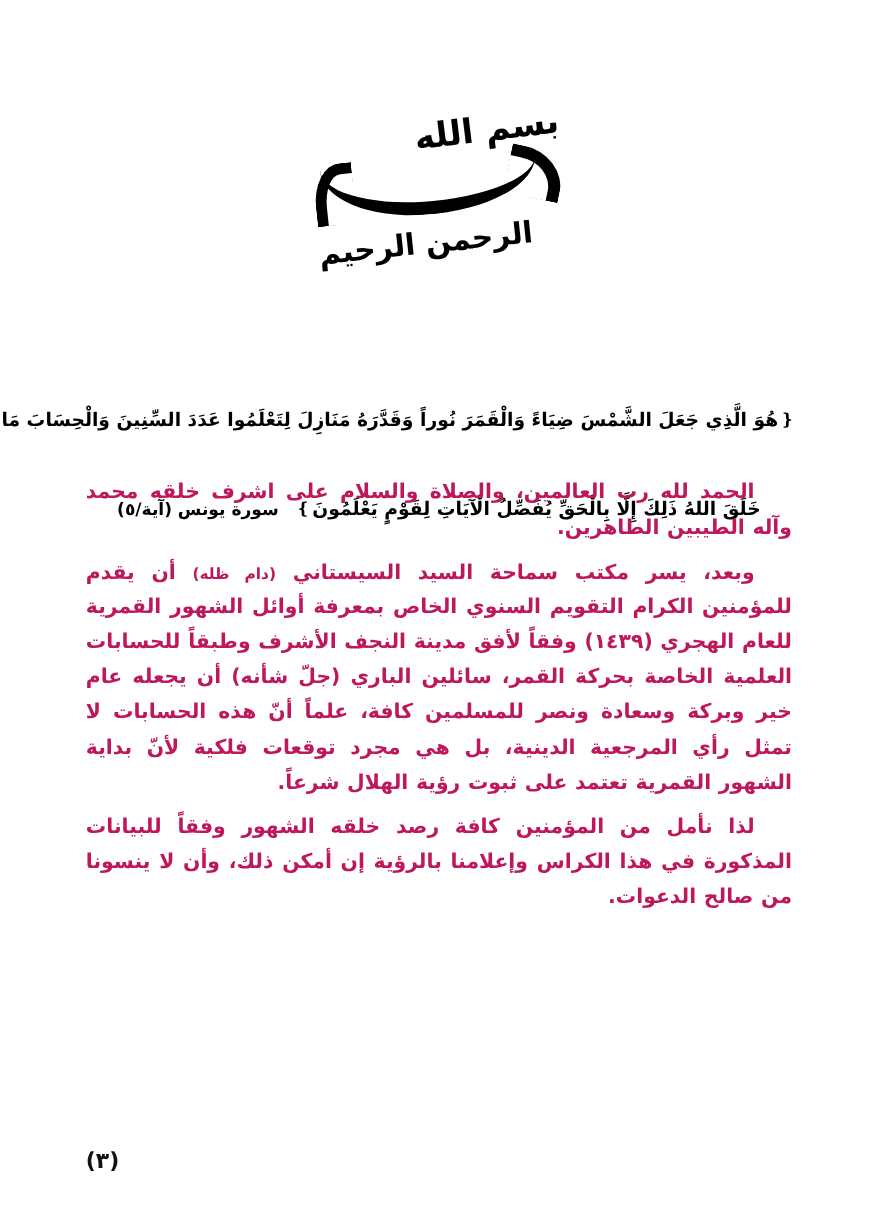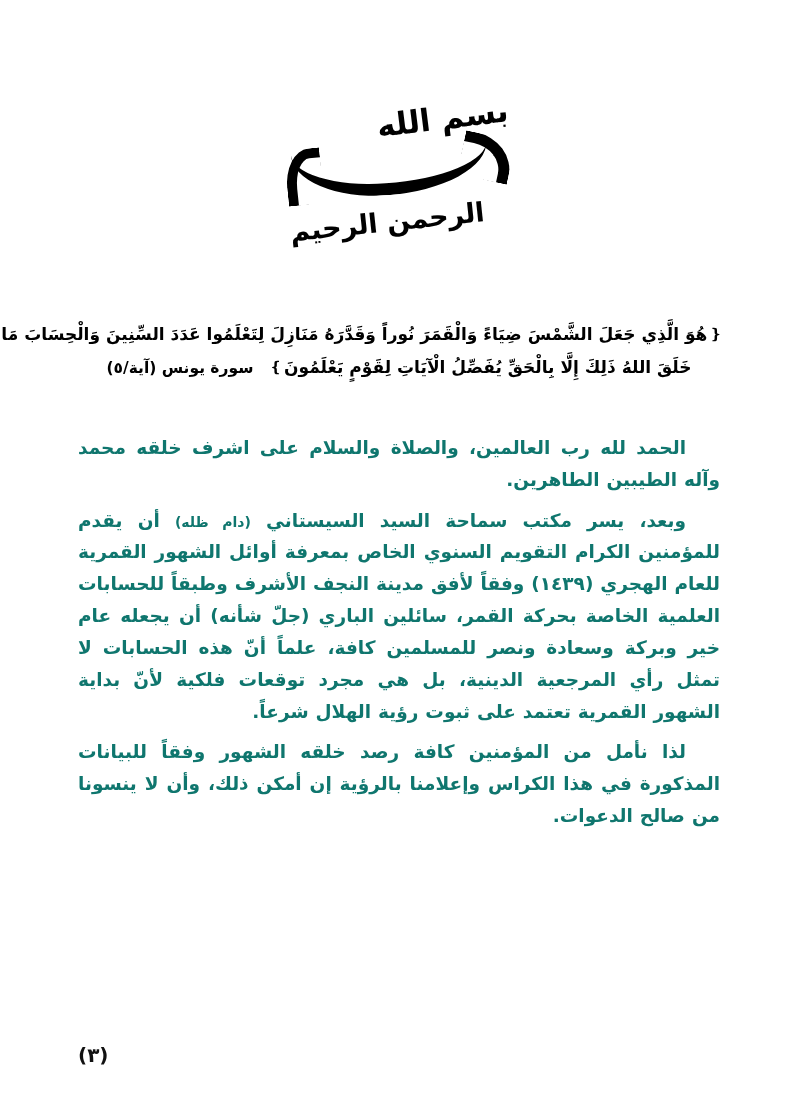--- a/index.html
+++ b/index.html
@@ -104,20 +104,21 @@
     text-align: center;
     direction: rtl;
   }
   .verse-line {
     font-family: "DejaVu Sans", sans-serif;
     font-size: 17.5px;
     font-weight: 700;
     line-height: 1.95;
     color: #000;
     white-space: nowrap;
+    margin-top: 48px;
   }
   .verse-line.l1 { font-size: 17px; }
   .verse-line.l2 { font-size: 17px; }
   .ornament {
     font-size: 15px;
     vertical-align: 1px;
     padding: 0 2px;
   }
   .verse-ref {
     font-size: 15.5px;
@@ -133,21 +134,21 @@
     left: 78px;
     direction: rtl;
     text-align: justify;
     text-align-last: right;
   }
   .para {
     font-family: "DejaVu Sans", "Liberation Sans", sans-serif;
     font-size: 18.5px;
     font-weight: 700;
     line-height: 1.72;
-    color: #0f766e;
+    color: #be185d;
     margin: 0 0 9px 0;
     text-indent: 34px;
     word-spacing: 0.5px;
   }
   .small-note {
     font-size: 14px;
     font-weight: 700;
   }
 
   

